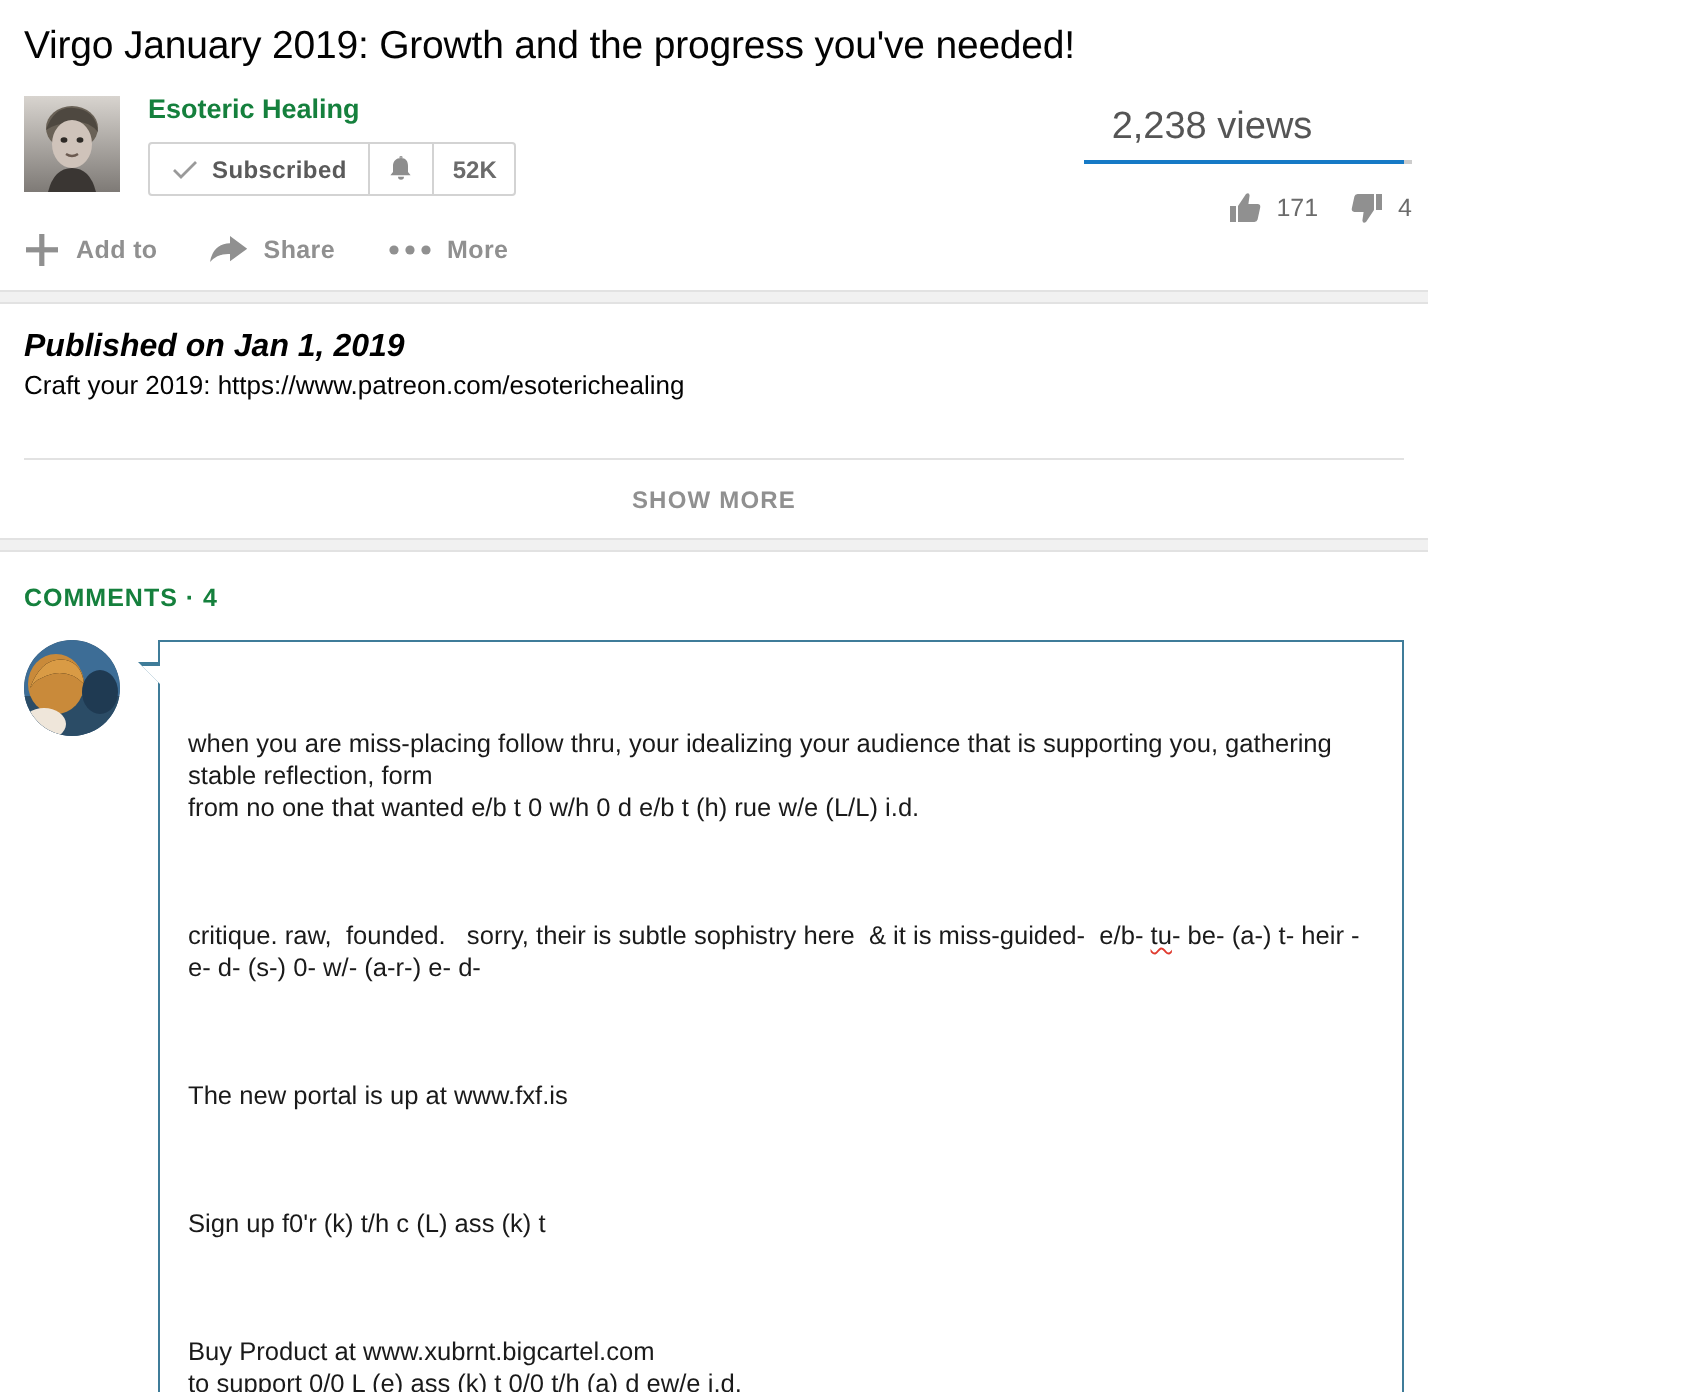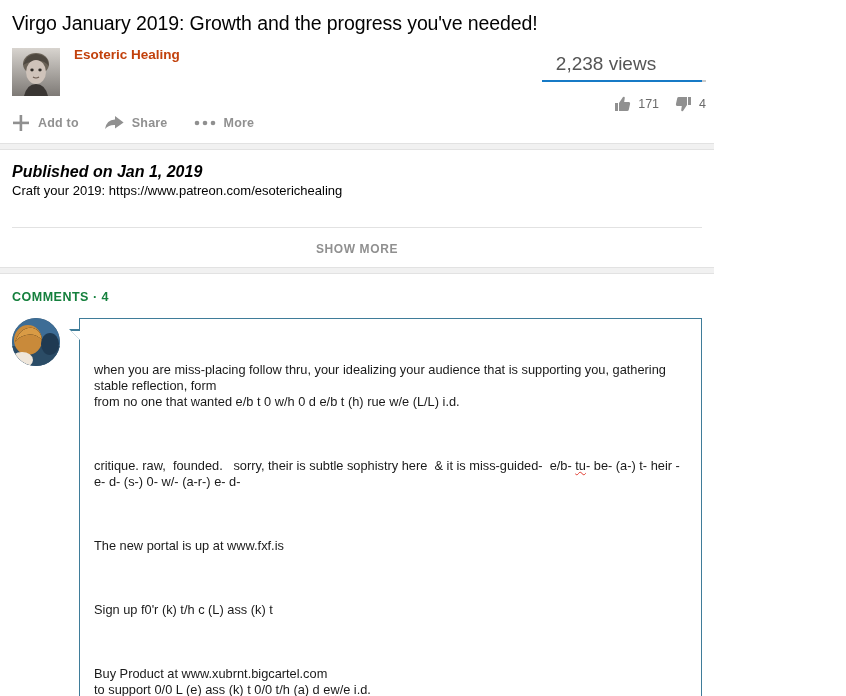--- a/index.html
+++ b/index.html
@@ -50,21 +50,21 @@
   }
   .avatar svg { display: block; }
   .channel-block {
     margin-left: 14px;
     padding-top: 2px;
     flex: 0 0 auto;
   }
   .channel-name {
     font-size: 13.5px;
     font-weight: bold;
-    color: #c2410c;
+    color: #15803d;
     line-height: 18px;
     margin-bottom: 7px;
   }
   .sub-group {
     display: inline-flex;
     align-items: stretch;
     border: 1px solid #d3d3d3;
     border-radius: 2px;
     background: #fff;
     height: 27px;
@@ -286,20 +286,38 @@
         <ellipse cx="24" cy="24" rx="10" ry="12" fill="#cfc3ba"></ellipse>
         <ellipse cx="20" cy="22" rx="1.7" ry="1.4" fill="#2e2a26"></ellipse>
         <ellipse cx="28" cy="22" rx="1.7" ry="1.4" fill="#2e2a26"></ellipse>
         <path d="M21 29 q3 2 6 0" stroke="#6b5a50" stroke-width="1.2" fill="none"></path>
         <path d="M12 48 q3 -12 12 -12 q9 0 12 12z" fill="#3a3633"></path>
       </svg>
     </div>
 
     <div class="channel-block">
       <div class="channel-name">Esoteric Healing</div>
+      <div class="sub-group">
+        <div class="sub-btn">
+          <svg width="13" height="10" viewBox="0 0 13 10">
+            <path d="M1 5 L4.5 8.5 L12 1" stroke="#9a9a9a" stroke-width="1.4" fill="none"></path>
+          </svg>
+          <span>Subscribed</span>
+        </div>
+        <div class="sub-divider"></div>
+        <div class="bell-cell">
+          <svg width="13" height="14" viewBox="0 0 13 14">
+            <path d="M6.5 1 C8.9 1 10 2.6 10 5 v3 l1.3 1.6 H1.2 L2.5 8 V5 C2.5 2.6 4.1 1 6.5 1 z" fill="#8d8d8d"></path>
+            <path d="M5 10.4 h3 a1.5 1.5 0 0 1 -3 0z" fill="#8d8d8d"></path>
+            <path d="M6.5 0 a0.9 0.9 0 0 1 0.9 0.9 h-1.8 A0.9 0.9 0 0 1 6.5 0z" fill="#8d8d8d"></path>
+          </svg>
+        </div>
+        <div class="sub-divider"></div>
+        <div class="count-cell">52K</div>
+      </div>
     </div>
 
     <div class="stats">
       <div class="views">2,238 views</div>
       <div class="ratio-bar">
         <div class="ratio-fill"></div>
       </div>
       <div class="ratings">
         <div class="rating-item">
           <svg width="17" height="16" viewBox="0 0 17 16">

